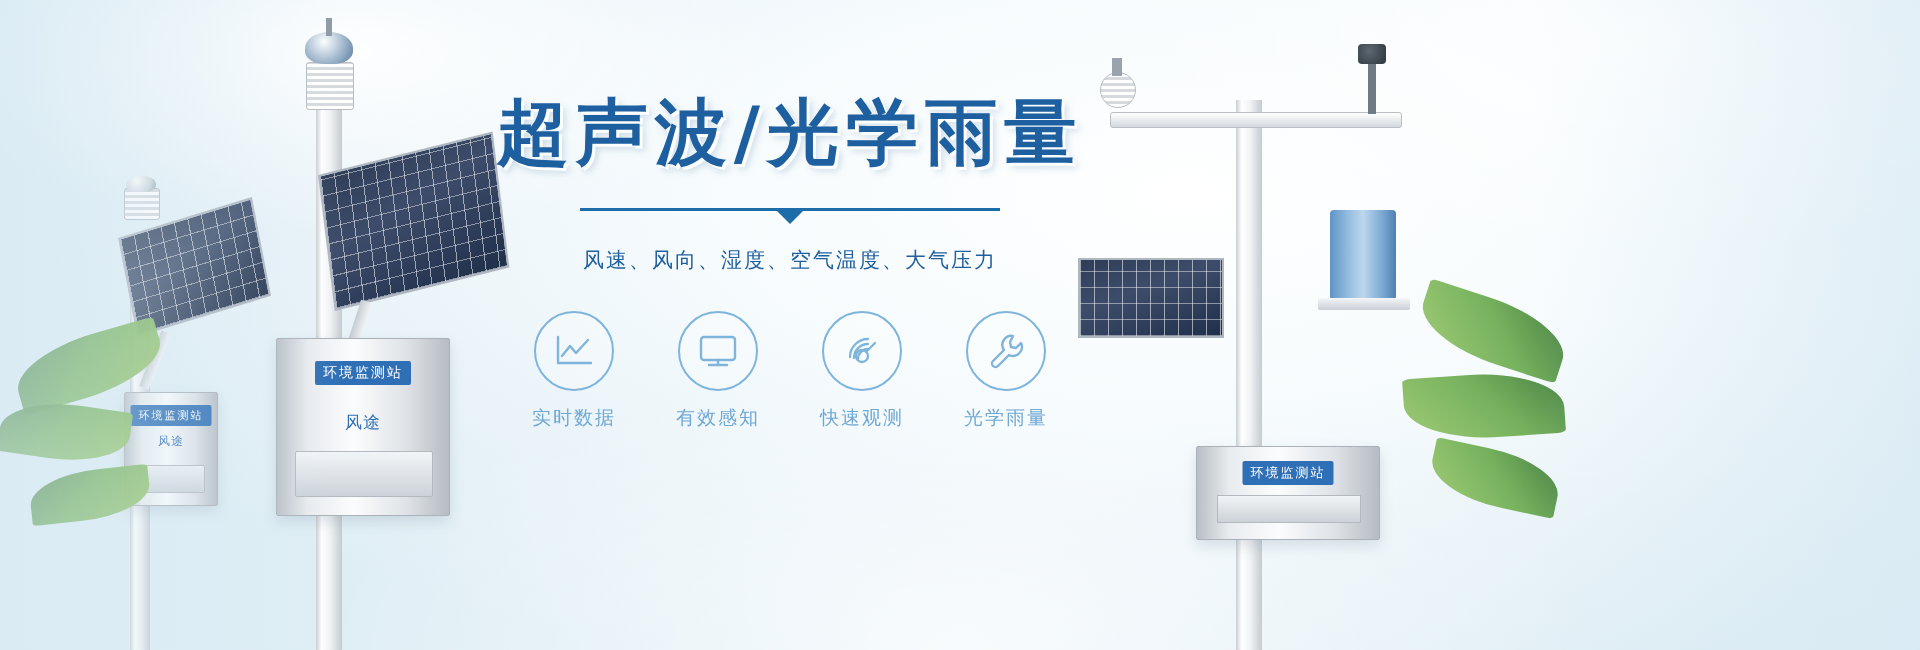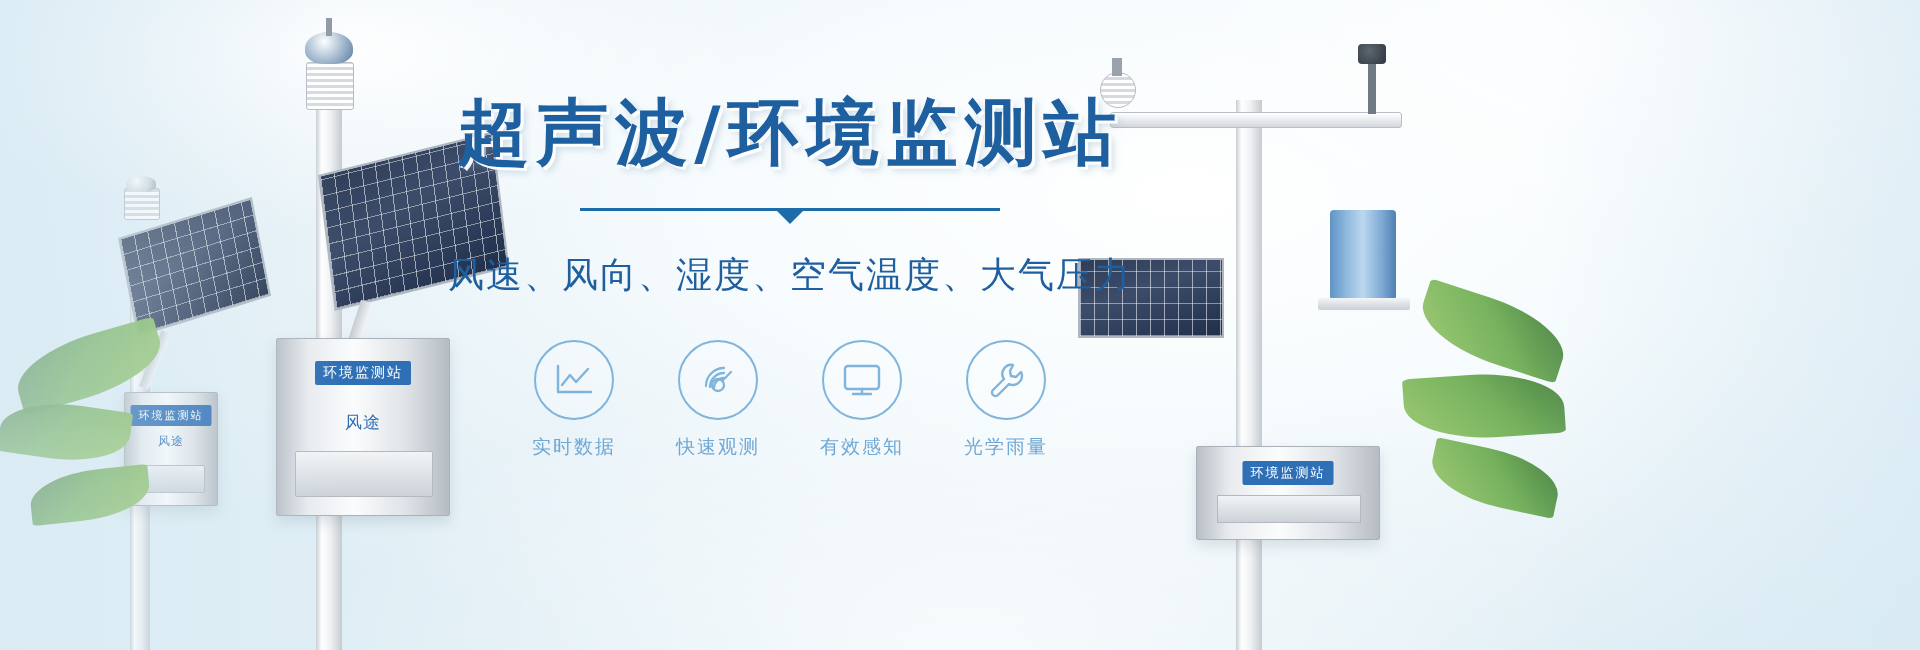--- a/index.html
+++ b/index.html
@@ -47,24 +47,24 @@
   }
   .divider .line{
     position:absolute;left:0;top:0;width:100%;height:3px;background:#1b6ca8;
   }
   .divider .tri{
     position:absolute;left:50%;top:3px;transform:translateX(-50%);
     width:0;height:0;border-left:13px solid transparent;border-right:13px solid transparent;
     border-top:13px solid #1b6ca8;
   }
   .sub{
-    margin-top:28px;
-    font-size:36px;color:#1f5f9e;letter-spacing:2px;line-height:1.55;
+    margin-top:22px;
+    font-size:21px;color:#1f5f9e;letter-spacing:2px;line-height:1.55;
     font-weight:500;
-    font-family:Liberation Mono, monospace;
+    font-family:Liberation Serif, serif;
   }
   .sub .line2{display:block;}
 
   
   .features{
     display:flex;justify-content:center;gap:24px;margin-top:34px;
   }
   .feature{width:120px;text-align:center;}
   .circle{
     width:76px;height:76px;border-radius:50%;
@@ -176,69 +176,69 @@
   <div class="leaf" style="left:14px;top:336px;width:150px;height:60px;transform:rotate(-16deg);"></div>
   <div class="leaf" style="left:0px;top:404px;width:130px;height:56px;transform:rotate(8deg);"></div>
   <div class="leaf" style="left:30px;top:470px;width:120px;height:50px;transform:rotate(-6deg);"></div>
   <div class="leaf" style="left:1418px;top:300px;width:150px;height:62px;transform:rotate(18deg) scaleX(-1);"></div>
   <div class="leaf" style="left:1404px;top:374px;width:160px;height:64px;transform:rotate(-4deg) scaleX(-1);"></div>
   <div class="leaf" style="left:1430px;top:450px;width:130px;height:56px;transform:rotate(12deg) scaleX(-1);"></div>
 
   <div class="vignette"></div>
 
   <div class="center">
-    <h1 class="title">超声波/环境监测站</h1>
+    <h1 class="title">超声波/光学雨量</h1>
 
     <div class="divider">
       <div class="line"></div>
       <div class="tri"></div>
     </div>
 
     <div class="sub">
       <span>风速、风向、湿度、空气温度、大气压力</span>
     </div>
 
     <div class="features">
 
       <div class="feature">
         <div class="circle">
           <svg width="40" height="34" viewBox="0 0 40 34" fill="none" stroke="#7fb4dc" stroke-width="2.4" stroke-linecap="round" stroke-linejoin="round">
             <path d="M4 3 V29 H37"></path>
             <path d="M8 22 L16 12 L22 19 L34 6"></path>
           </svg>
         </div>
         <div class="flabel">实时数据</div>
+      </div>
+
+      <div class="feature">
+        <div class="circle">
+          <svg width="42" height="36" viewBox="0 0 42 36" fill="none" stroke="#7fb4dc" stroke-width="2.4" stroke-linecap="round" stroke-linejoin="round">
+            <rect x="4" y="4" width="34" height="23" rx="3"></rect>
+            <path d="M21 27 V32"></path>
+            <path d="M12 32 H30"></path>
+          </svg>
+        </div>
+        <div class="flabel">有效感知</div>
       </div>
 
       <div class="feature">
         <div class="circle">
           <svg width="40" height="40" viewBox="0 0 40 40" fill="none" stroke="#7fb4dc" stroke-width="2.3" stroke-linecap="round">
             <path d="M8 26 A18 18 0 0 1 26 8"></path>
             <path d="M12 27 A14 14 0 0 1 26 13"></path>
             <path d="M16 28 A10 10 0 0 1 26 18"></path>
             <circle cx="20" cy="25" r="6"></circle>
             <path d="M24 21 L33 12"></path>
           </svg>
         </div>
         <div class="flabel">快速观测</div>
       </div>
 
       <div class="feature">
         <div class="circle">
-          <svg width="42" height="36" viewBox="0 0 42 36" fill="none" stroke="#7fb4dc" stroke-width="2.4" stroke-linecap="round" stroke-linejoin="round">
-            <rect x="4" y="4" width="34" height="23" rx="3"></rect>
-            <path d="M21 27 V32"></path>
-            <path d="M12 32 H30"></path>
-          </svg>
-        </div>
-        <div class="flabel">有效感知</div>
-      </div>
-
-      <div class="feature">
-        <div class="circle">
           <svg width="40" height="40" viewBox="0 0 40 40" fill="none" stroke="#7fb4dc" stroke-width="2.4" stroke-linecap="round" stroke-linejoin="round">
             <path d="M27 5 a9 9 0 0 0 -9 14 L7 30 a3.5 3.5 0 0 0 5 5 l11 -11 a9 9 0 0 0 12 -12 l-5 5 -5 -1 -1 -5 z"></path>
           </svg>
         </div>
         <div class="flabel">光学雨量</div>
       </div>
 
     </div>
   </div>
 </div>

